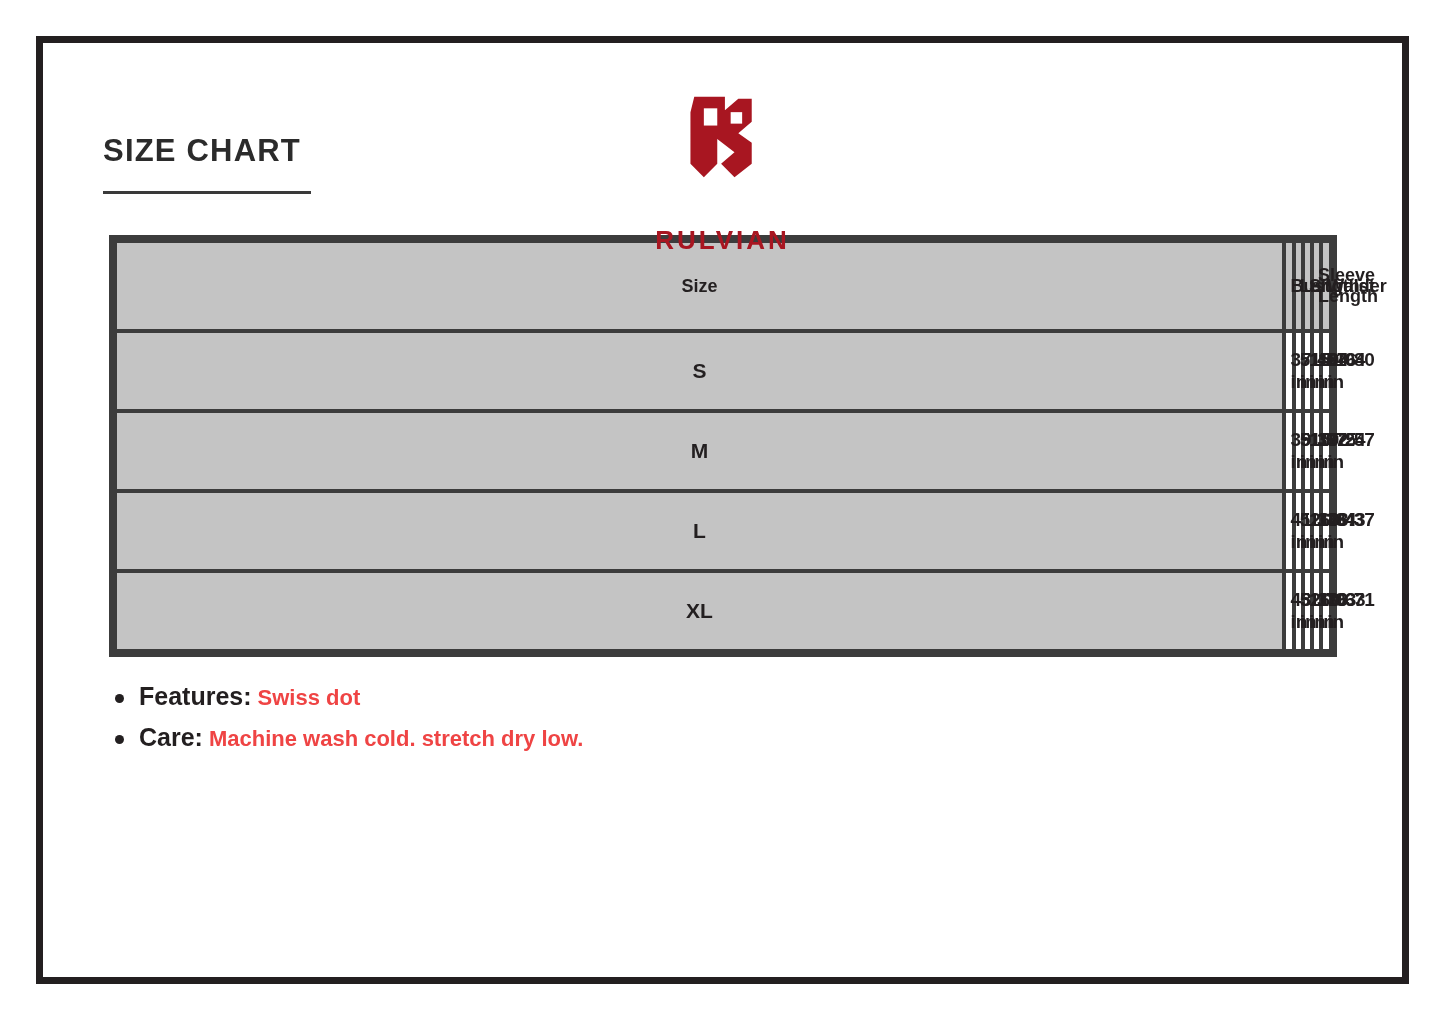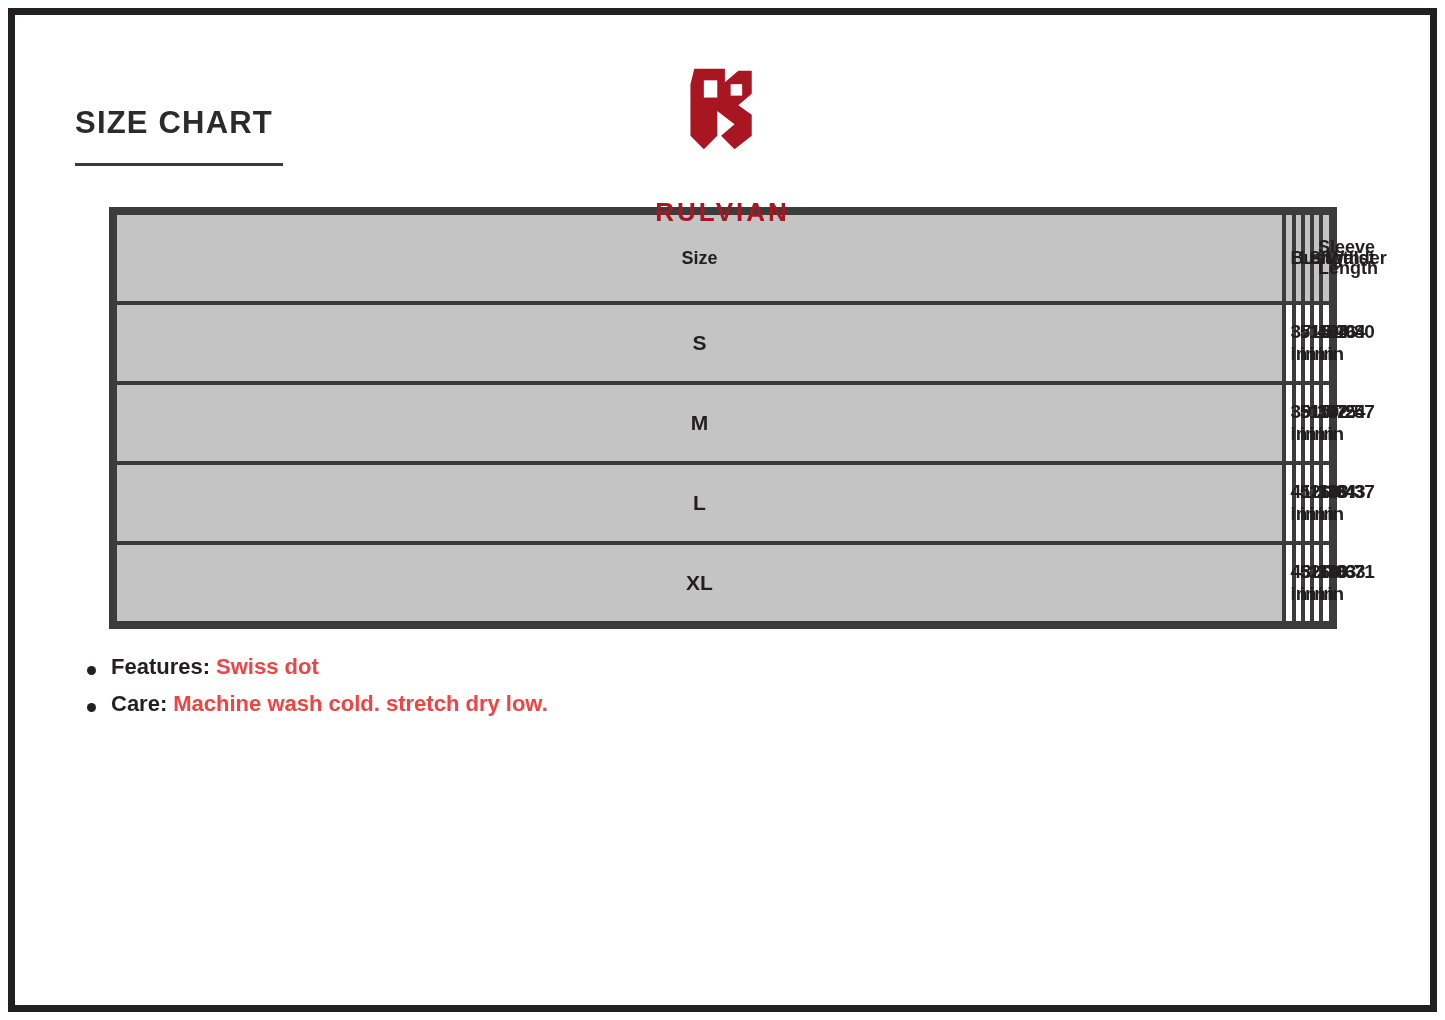--- a/index.html
+++ b/index.html
@@ -12,21 +12,21 @@
     height: 1020px;
     font-family: "Liberation Sans", sans-serif;
     color: #231f20;
     overflow: hidden;
   }
   .page {
     position: relative;
     width: 1445px;
     height: 1020px;
     box-sizing: border-box;
-    padding: 8px;
+    padding: 36px;
     background: #ffffff;
     border-radius: 7px;
   }
   .frame {
     position: relative;
     width: 100%;
     height: 100%;
     box-sizing: border-box;
     border: 7px solid #231f20;
     background: #ffffff;
@@ -138,21 +138,21 @@
     content: "";
     position: absolute;
     left: 6px;
     top: 11px;
     width: 9px;
     height: 9px;
     background: #231f20;
     border-radius: 50%;
   }
   .spec-label {
-    font-size: 22px;
+    font-size: 25px;
     font-weight: bold;
     color: #231f20;
   }
   .spec-value {
     font-size: 22px;
     font-weight: bold;
     color: #ef4444;
     margin-left: 6px;
   }
 </style>

